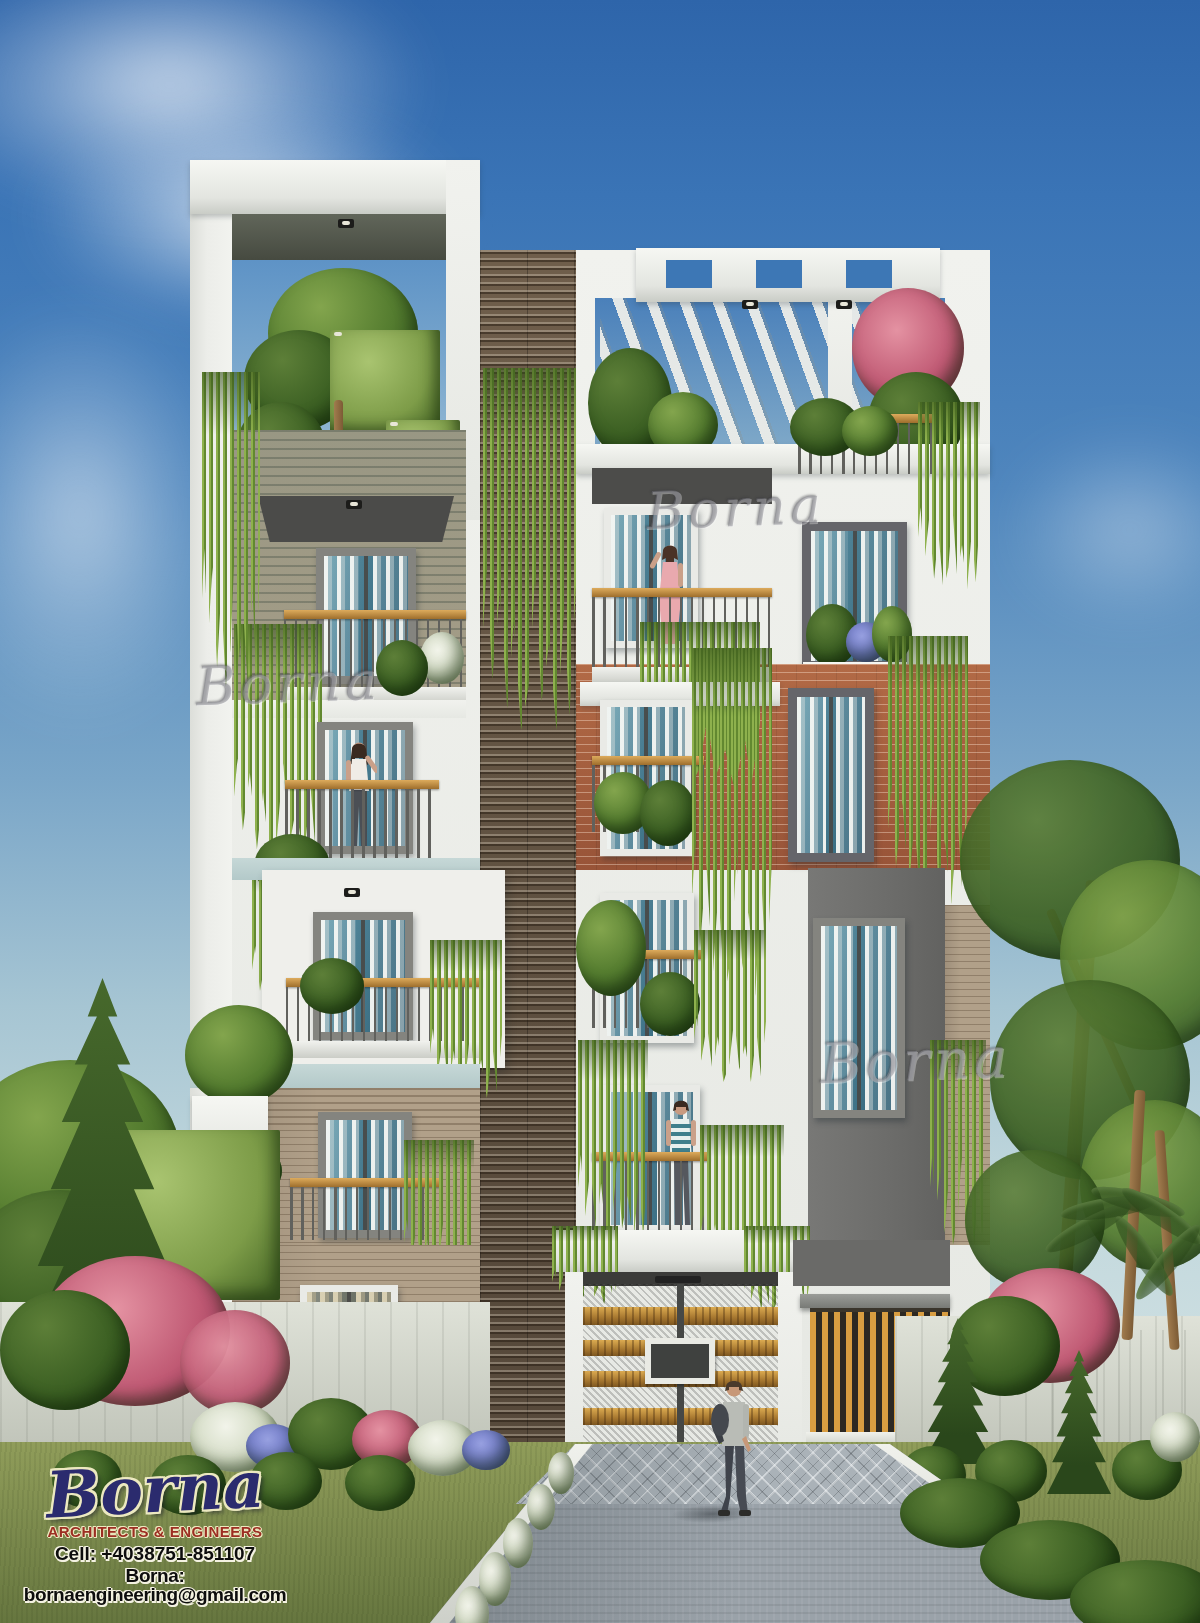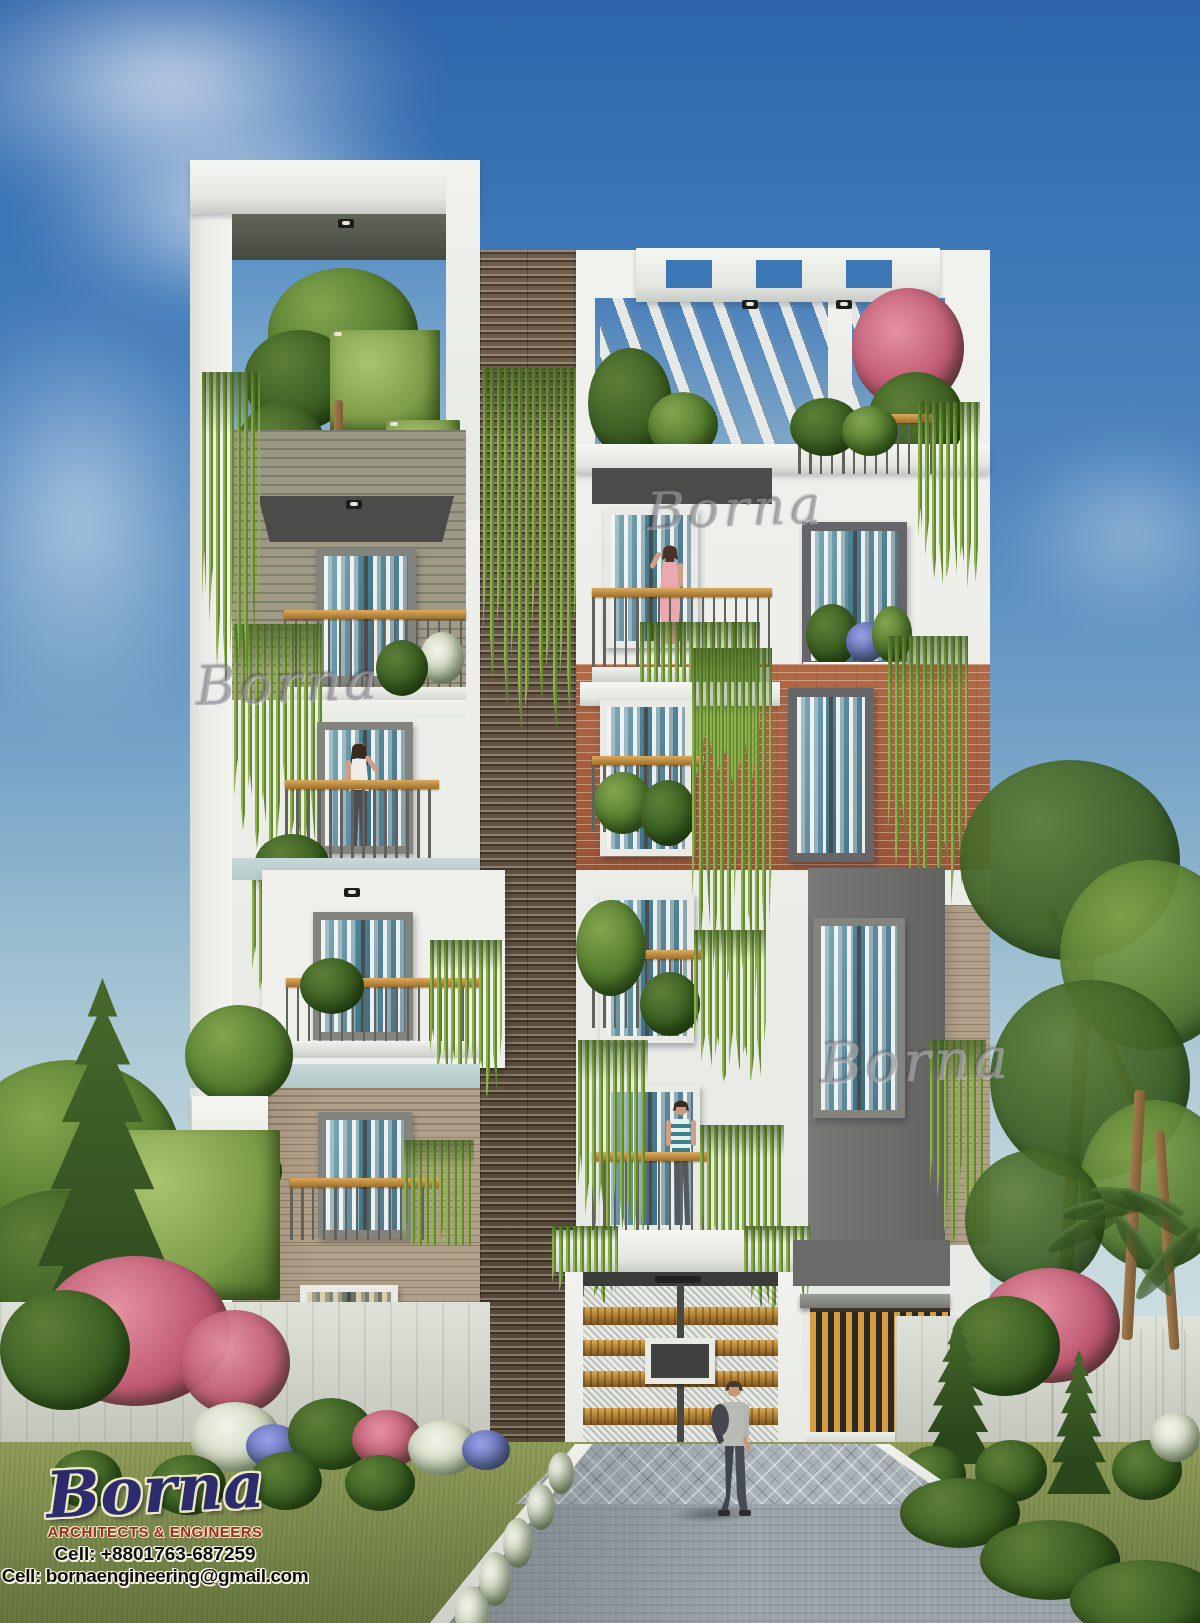--- a/index.html
+++ b/index.html
@@ -454,17 +454,17 @@
     <rect x="33" y="132" width="12" height="6" rx="2" fill="#2c2c2a"></rect>
   </svg>
 
   <div class="watermark" style="left:196px;top:652px;font-size:54px;">Borna</div>
   <div class="watermark" style="left:646px;top:478px;font-size:52px;">Borna</div>
   <div class="watermark" style="left:820px;top:1028px;font-size:56px;color:rgba(150,150,158,.5);">Borna</div>
 
   <div class="logo">
     <div class="brand">Borna</div>
     <div class="tagline">ARCHITECTS &amp; ENGINEERS</div>
-    <div class="cell">Cell: +8801763-687259</div>
-    <div class="email">Cell: bornaengineering@gmail.com</div>
+    <div class="cell">Cell: +4038751-851107</div>
+    <div class="email">Borna: bornaengineering@gmail.com</div>
   </div>
 
 </div>
 
 </body></html>

